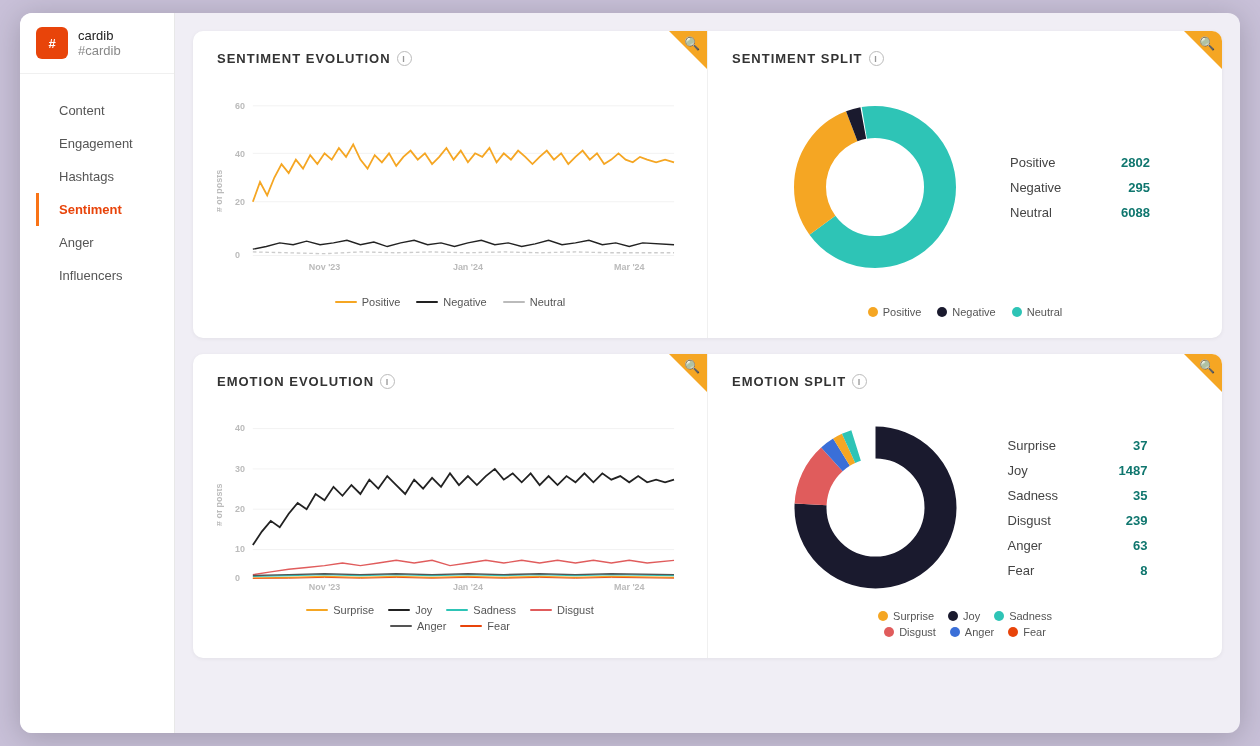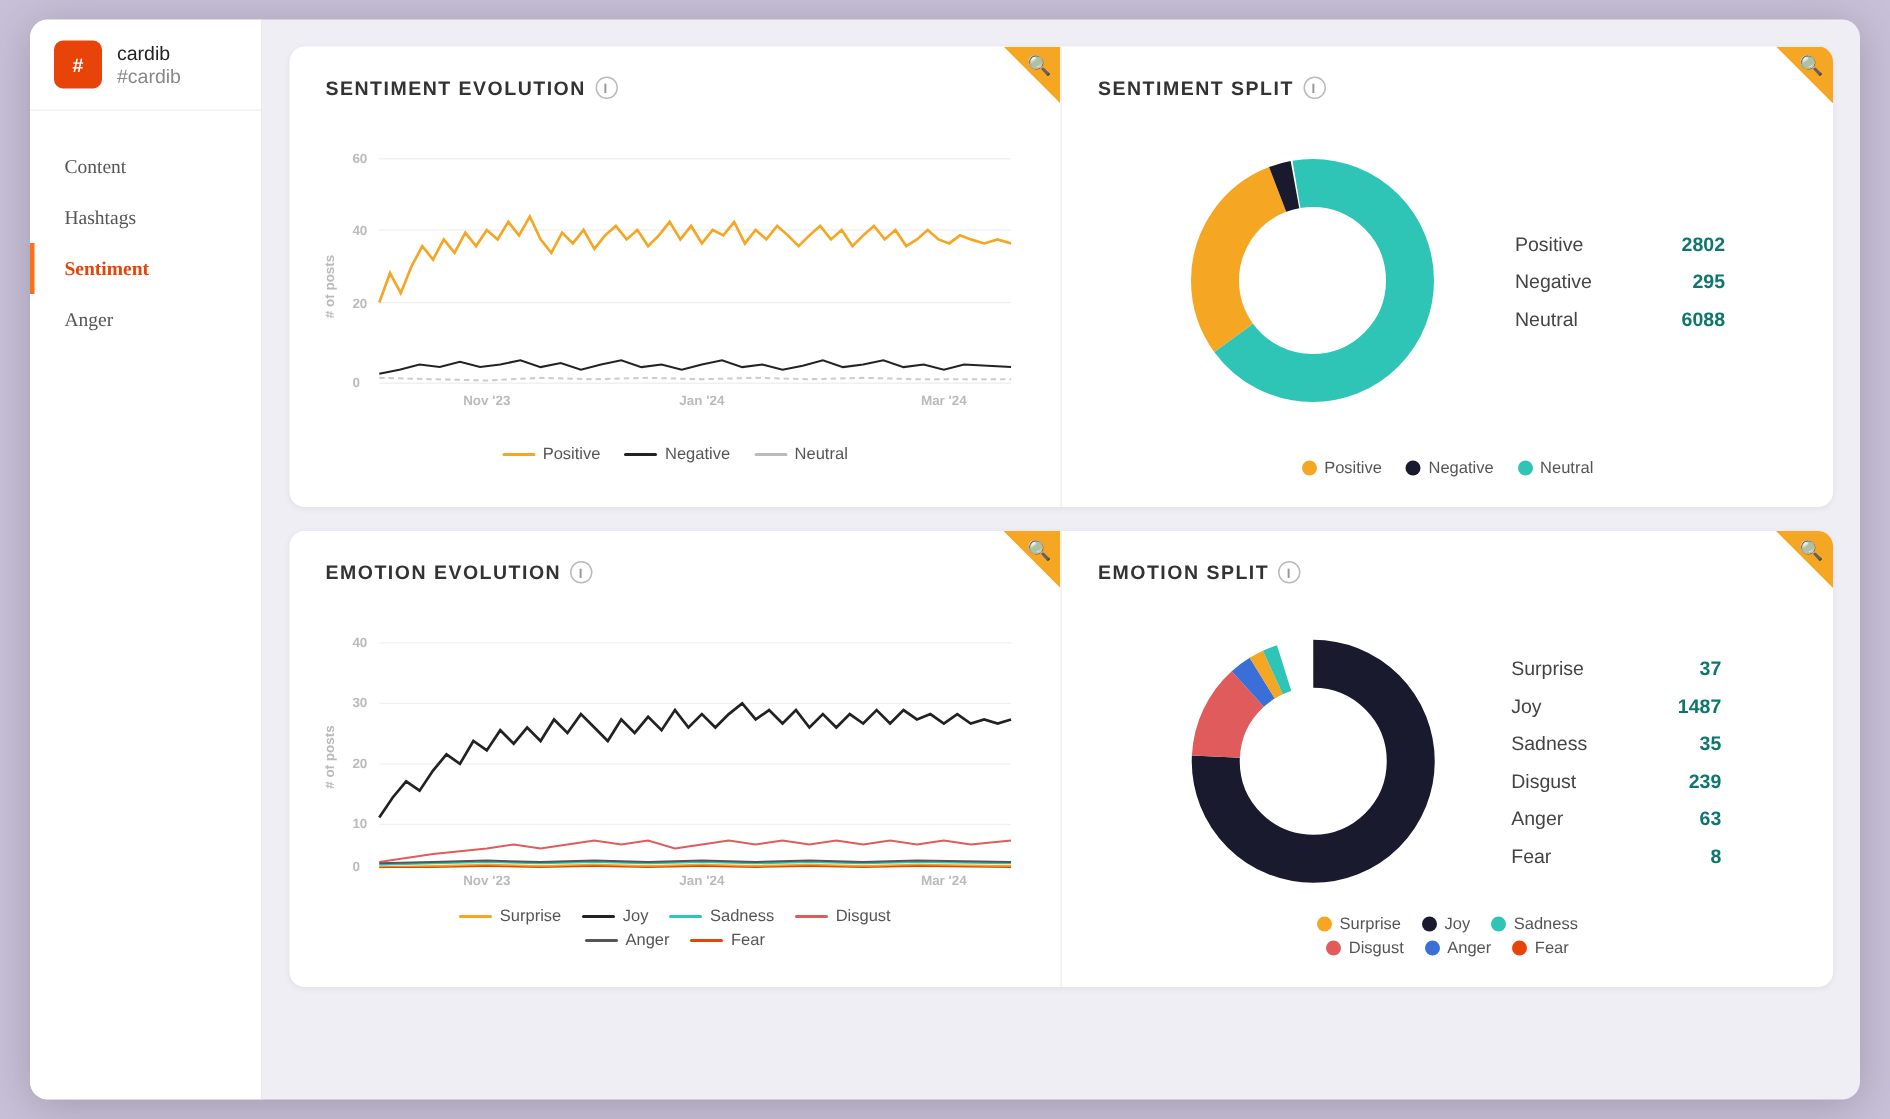--- a/index.html
+++ b/index.html
@@ -57,24 +57,23 @@
     .logo-name {
       font-weight: 400;
       font-size: 13px;
       color: #222;
     }
     .logo-handle {
       font-size: 13px;
       color: #888;
     }
     .sidebar-nav {
-      padding: 20px 0;
+      padding: 20px 16px;
       display: flex;
       flex-direction: column;
-      font-family: Liberation Serif, serif;
     }
     .nav-item {
       padding: 9px 20px;
       font-size: 13px;
       color: #555;
       cursor: pointer;
       border-left: 3px solid transparent;
     }
     .nav-item.active {
       color: #e8440a;
@@ -210,23 +209,25 @@
   <aside class="sidebar">
     <div class="sidebar-logo">
       <div class="logo-icon">#</div>
       <div class="logo-text">
         <span class="logo-name">cardib</span>
         <span class="logo-handle">#cardib</span>
       </div>
     </div>
     <nav class="sidebar-nav">
       <div class="nav-item">Content</div>
+      <div class="nav-item">Engagement</div>
       <div class="nav-item">Hashtags</div>
       <div class="nav-item active">Sentiment</div>
       <div class="nav-item">Anger</div>
+      <div class="nav-item">Influencers</div>
     </nav>
   </aside>
 
   <main class="main">
 
     <div class="card">
 
       <div class="card-half">
         <div class="card-corner-icon">
           <span class="search-ico">🔍</span>

